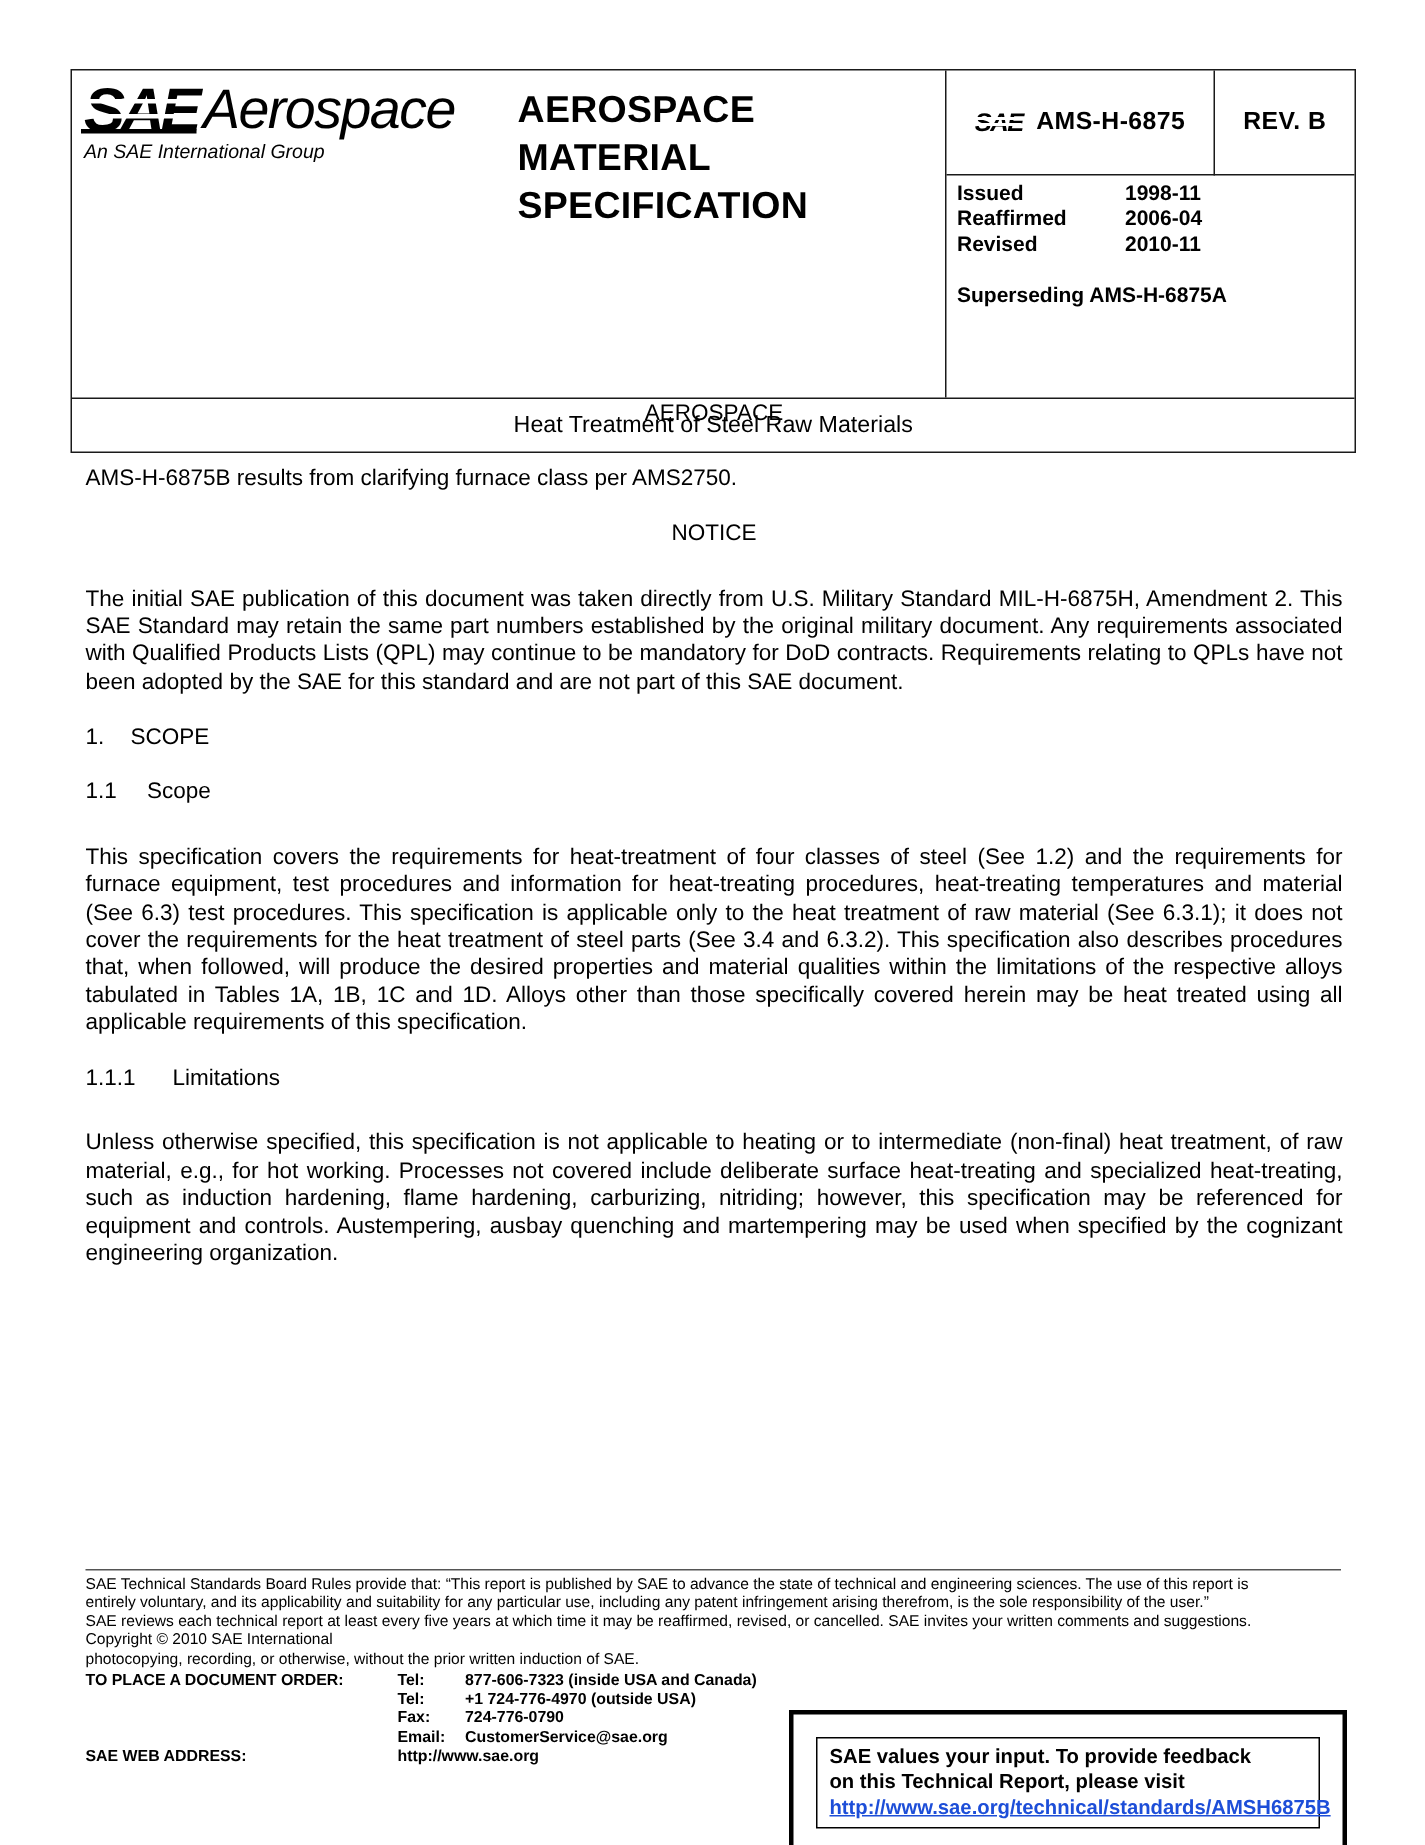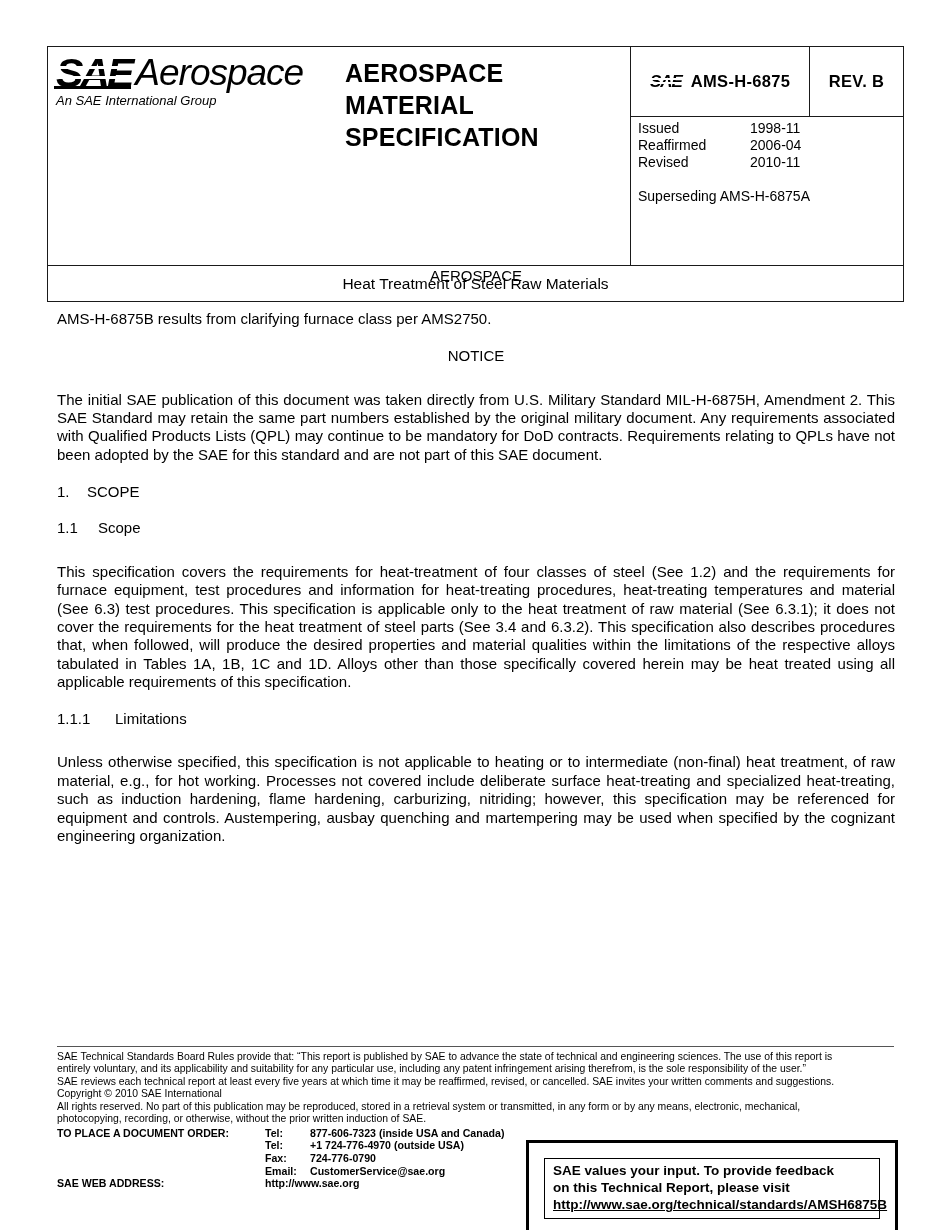--- a/index.html
+++ b/index.html
@@ -16,21 +16,21 @@
     border:1px solid #1a1a1a;
     display:grid;
     grid-template-columns:583px 179px 1fr;
     grid-template-rows:70px 1fr 36px;
   }
   .hdr-left { grid-column:1; grid-row:1/3; border-right:1px solid #1a1a1a; position:relative; }
   .hdr-num  { grid-column:2; grid-row:1; border-right:1px solid #1a1a1a; border-bottom:1px solid #1a1a1a;
               display:flex; align-items:center; justify-content:center; gap:9px; }
   .hdr-rev  { grid-column:3; grid-row:1; border-bottom:1px solid #1a1a1a;
               display:flex; align-items:center; justify-content:center; }
-  .hdr-dates{ grid-column:2/4; grid-row:2; padding:3px 0 0 7px; font-size:14px; line-height:17px; }
+  .hdr-dates{ grid-column:2/4; grid-row:2; padding:3px 0 0 7px; font-size:14px; line-height:17px;font-weight:bold; }
   .hdr-title{ grid-column:1/4; grid-row:3; border-top:1px solid #1a1a1a;
               display:flex; align-items:center; justify-content:center; font-size:15.5px; }
 
   
   .logo { position:absolute; left:8px; top:8px; }
   .logo-row { display:flex; align-items:flex-end; }
   .sae-mark {
     position:relative; display:inline-block;
     font-weight:800; font-style:italic; font-size:41px; line-height:36px;
     letter-spacing:-3px; padding-right:4px;
@@ -73,21 +73,21 @@
   .contact { font-size:10.6px; font-weight:bold; line-height:12.6px; margin-top:1px; }
   .contact-row { display:flex; }
   .c-label { width:208px; }
   .c-method { width:45px; }
 
   .feedback {
     position:absolute; left:469px; top:94px; width:372px;
     border:3px solid #000; padding:15px; background:#fff;
   }
   .feedback-inner { border:1px solid #000; padding:3px 8px 5px; font-size:13.5px; font-weight:bold; line-height:17px; }
-  .feedback-link { color:#000000; }
+  .feedback-link { color:#1d4ed8; }
 </style>
 </head>
 <body>
 
 <div class="hdr">
 
   <div class="hdr-left">
     <div class="logo">
       <div class="logo-row">
         <span class="sae-mark">
@@ -158,21 +158,20 @@
 </div>
 
 <div class="footer">
   <div class="foot-rule"></div>
 
   <div class="legal">
     <div>SAE Technical Standards Board Rules provide that: “This report is published by SAE to advance the state of technical and engineering sciences.  The use of this report is</div>
     <div>entirely voluntary, and its applicability and suitability for any particular use, including any patent infringement arising therefrom, is the sole responsibility of the user.”</div>
     <div>SAE reviews each technical report at least every five years at which time it may be reaffirmed, revised, or cancelled.  SAE invites your written comments and suggestions.</div>
     <div>Copyright © 2010 SAE International</div>
-    <div>All rights reserved. No part of this publication may be reproduced, stored in a retrieval system or transmitted, in any form or by any means, electronic, mechanical,</div>
     <div>photocopying, recording, or otherwise, without the prior written induction of SAE.</div>
   </div>
 
   <div class="contact">
     <div class="contact-row">
       <span class="c-label">TO PLACE A DOCUMENT ORDER:</span>
       <span class="c-method">Tel:</span>
       <span>877-606-7323 (inside USA and Canada)</span>
     </div>
     <div class="contact-row">

